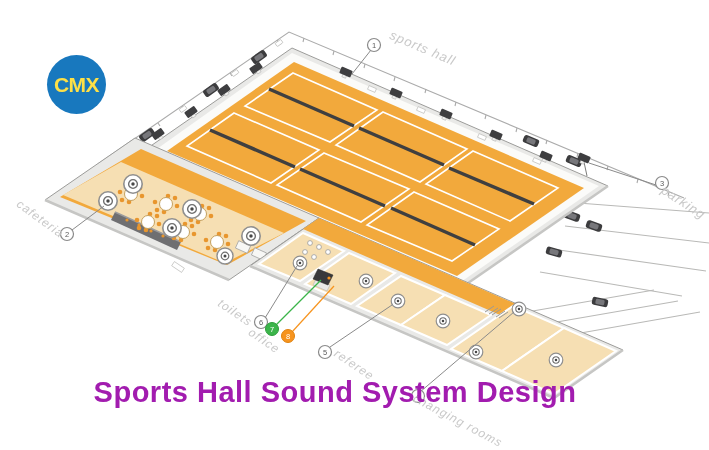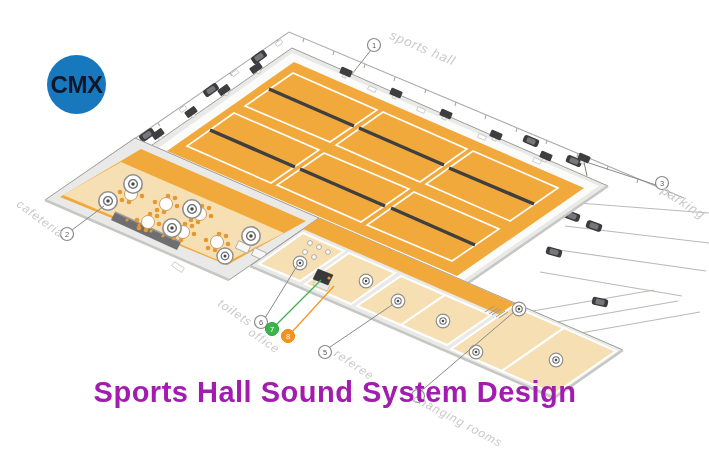--- a/index.html
+++ b/index.html
@@ -16,21 +16,21 @@
   .roomtan{fill:#f6dfb3;stroke:#ffffff;stroke-width:2;}
   .court{fill:none;stroke:#ffffff;stroke-width:1.6;}
   .net{stroke:#3f3f40;stroke-width:3.5;}
   .parkline{stroke:#b9b9b7;stroke-width:1.1;}
   .rail{stroke:#ababab;stroke-width:1.1;fill:none;}
   .steps{stroke:#9a9a98;stroke-width:1;}
   #title{position:absolute;left:30px;top:376px;width:610px;text-align:center;
          font-size:29px;font-weight:bold;letter-spacing:.5px;z-index:5;}
   #logo{position:absolute;left:47px;top:55px;width:59px;height:59px;border-radius:50%;
         display:flex;align-items:center;justify-content:center;z-index:5;}
-  #logo span{color:#0f172a;font-size:24px;font-weight:bold;letter-spacing:-.5px;}
+  #logo span{color:#fde047;font-size:21px;font-weight:bold;letter-spacing:-.5px;}
 </style>
 </head>
 <body>
 
 <div id="stage">
 
 <svg id="plan" width="709" height="450" viewBox="0 0 709 450">
   <defs>
     <g id="spk">
       <circle r="8" fill="#ffffff" stroke="#8f8f8f" stroke-width="1.4"></circle>

